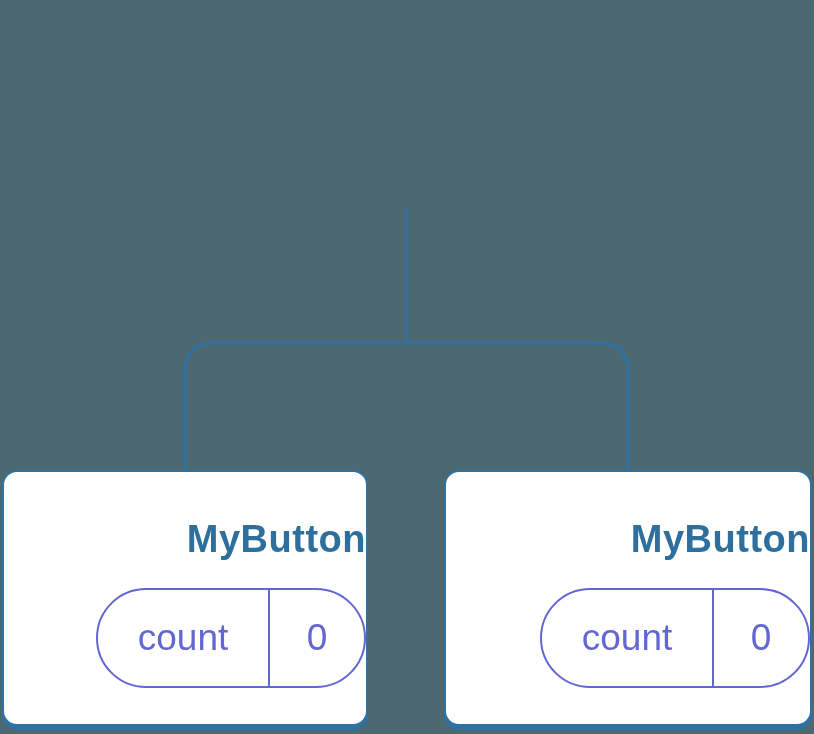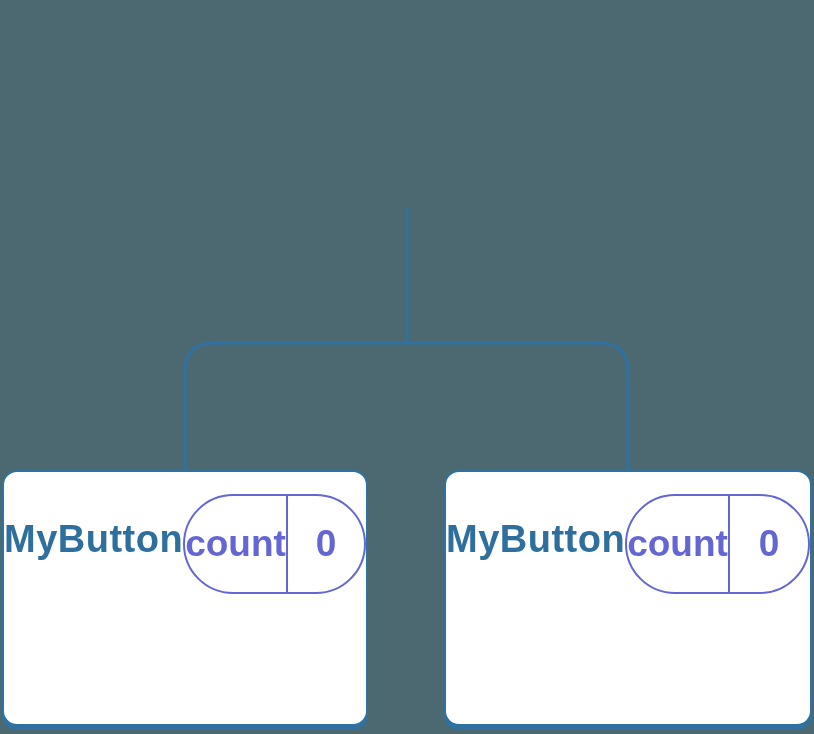--- a/index.html
+++ b/index.html
@@ -17,21 +17,21 @@
     background:var(--node-fill,#ffffff);
     border:2px solid var(--node-border,#2f72a2);
     border-radius:15px;
     box-shadow:0 4px 0 var(--node-border,#2f72a2);
     box-sizing:border-box;
   }
   .root-node{
     left:220px;top:2px;width:374px;height:208px;
     display:flex;align-items:center;justify-content:center;
   }
-  .child-node{display:flex;flex-direction:row;align-items:flex-start;}
+  .child-node{display:flex;flex-direction:column;align-items:flex-end;}
   .child-left{left:2px;top:470px;width:366px;height:256px;}
   .child-right{left:444px;top:470px;width:368px;height:256px;}
   .node-title{
     color:var(--title-text,#2e6f9d);
     font-size:38px;font-weight:600;letter-spacing:0.5px;
     white-space:nowrap;
   }
   .child-node .node-title{margin-top:40px;line-height:54px;}
   .state-pill{
     margin-top:22px;
@@ -39,21 +39,21 @@
     background:var(--node-fill,#ffffff);
     border:2px solid var(--state-accent,#6366d3);
     border-radius:50px;
     display:flex;
     box-sizing:border-box;
     overflow:hidden;
   }
   .state-label,.state-value{
     display:flex;align-items:center;justify-content:center;
     color:var(--state-accent,#6366d3);
-    font-size:37px;font-weight:700;
+    font-size:37px;font-weight:400;
   }
   .state-label{flex:1;}
   .state-value{width:94px;border-left:2px solid var(--state-accent,#6366d3);}
 </style>
 </head>
 <body>
 
 <div class="canvas">
 
   <svg class="connector" viewBox="0 0 814 734">

